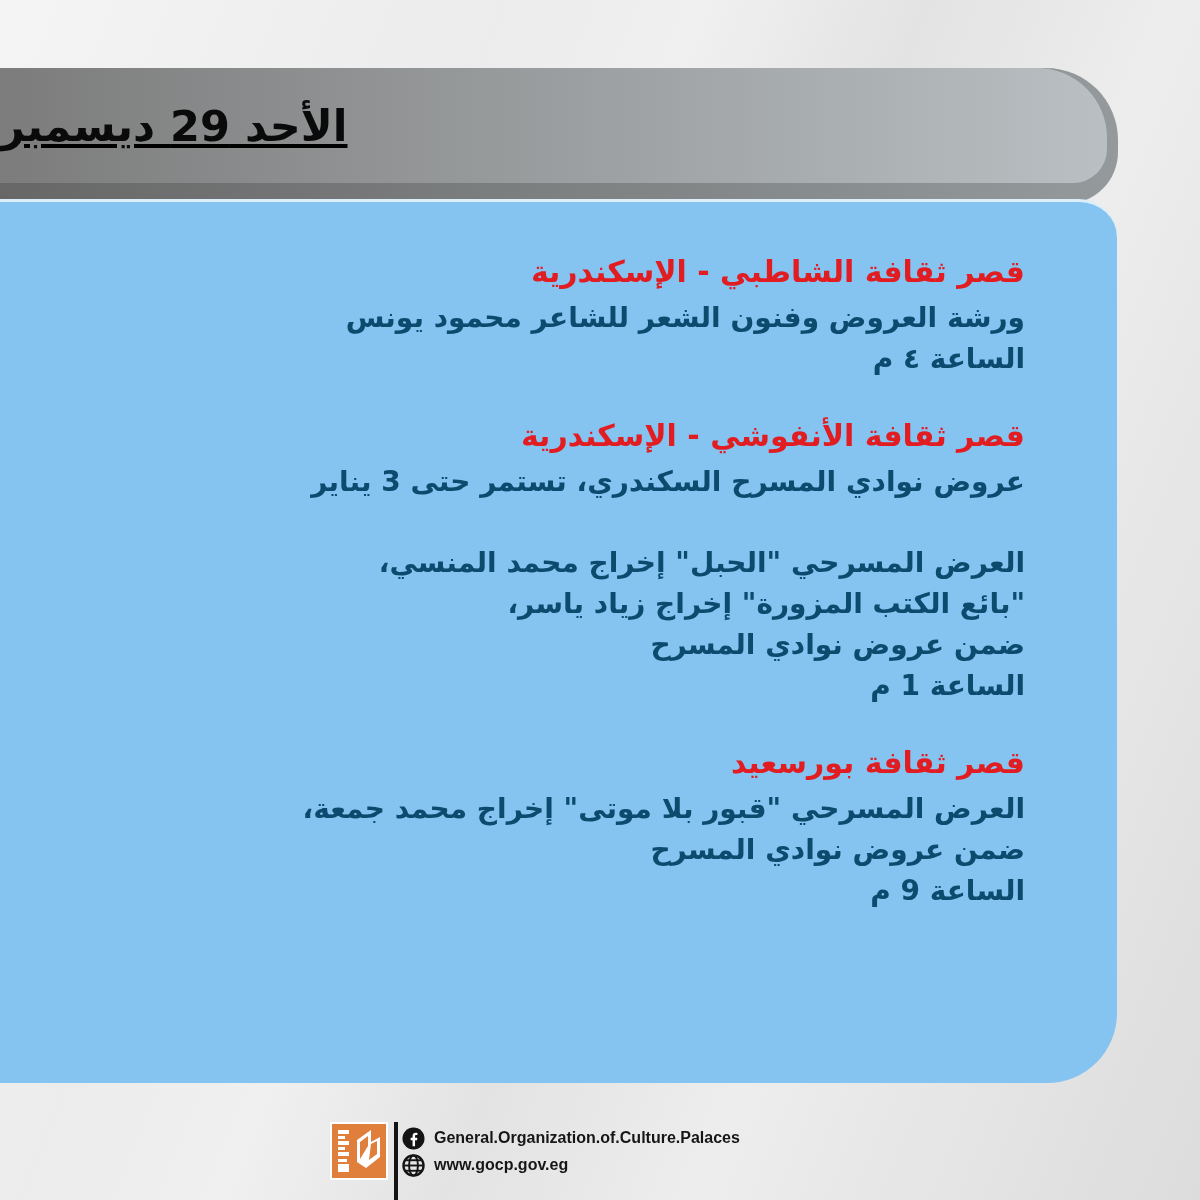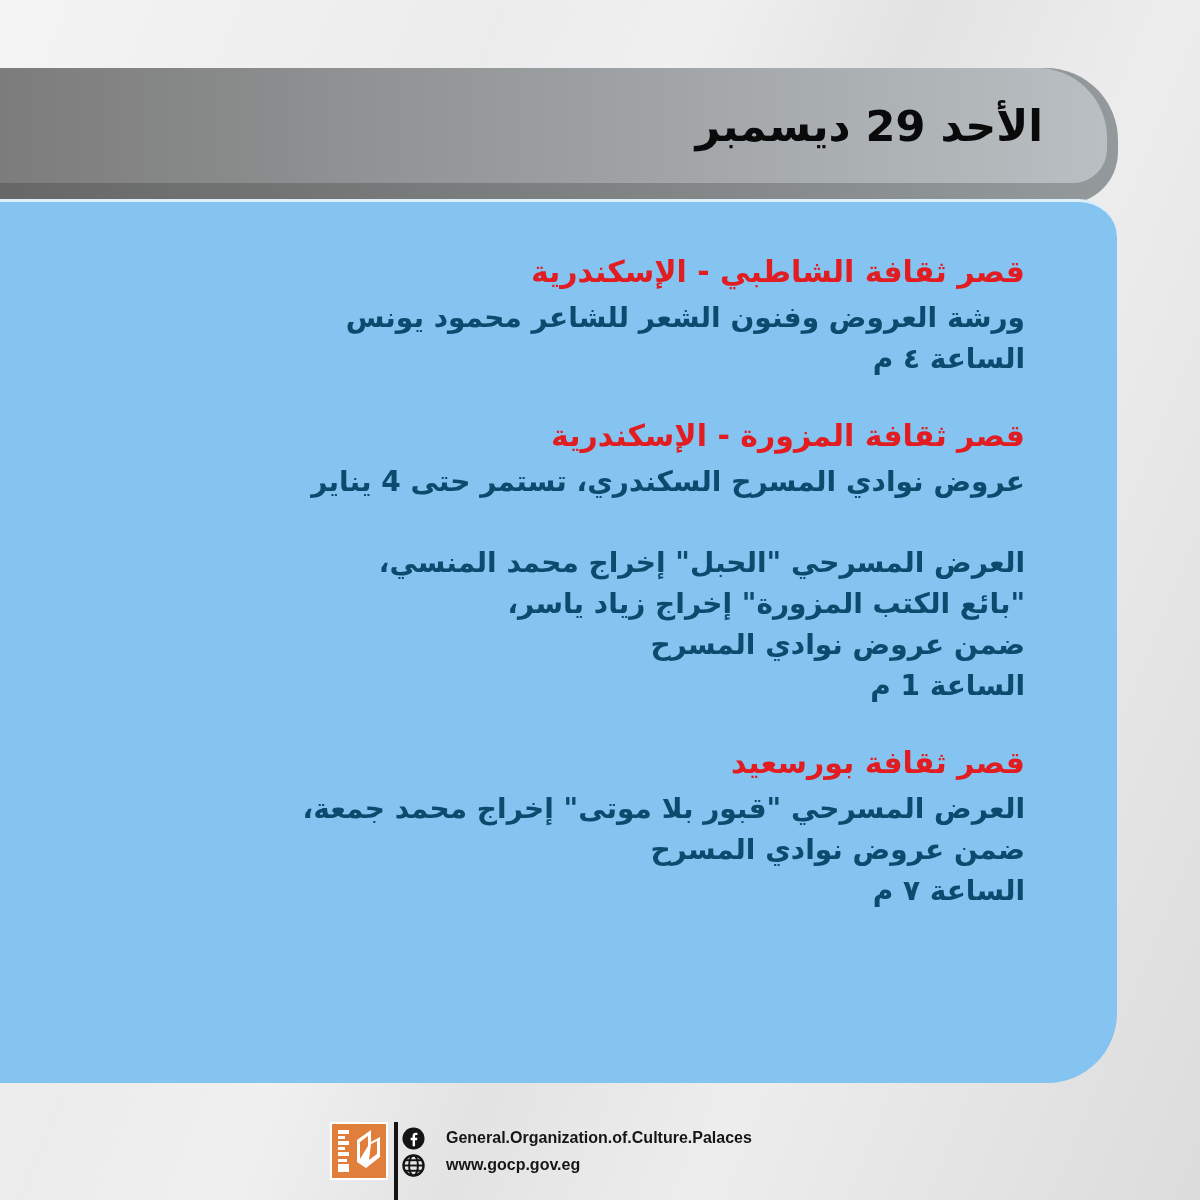--- a/index.html
+++ b/index.html
@@ -19,23 +19,24 @@
     position:absolute;left:0;top:68px;
     width:1118px;height:136px;
     background:linear-gradient(to right,#676767,#949a9c);
     border-radius:0 72px 52px 0;
   }
   .banner{
     position:absolute;left:0;top:68px;
     width:1107px;height:115px;
     background:linear-gradient(to right,#7c7c7c,#b9bfc2);
     border-radius:0 70px 34px 0;
-    display:flex;align-items:center;justify-content:flex-end;
+    display:flex;align-items:center;justify-content:flex-start;
     box-sizing:border-box;
     padding-right:64px;
+    text-decoration:underline;
   }
   .banner-title{
     direction:rtl;
     font-size:43px;font-weight:bold;color:#0a0a0a;
     letter-spacing:0;
     white-space:nowrap;
   }
 
   
   .blue-panel{
@@ -74,21 +75,21 @@
   .footer-divider{
     position:absolute;left:394px;top:1122px;
     width:4px;height:78px;background:#141414;
   }
   .footer-rows{
     position:absolute;left:402px;top:1126px;
     display:flex;flex-direction:column;gap:3px;
     font-family:"Liberation Sans",sans-serif;
   }
   .footer-row{
-    display:flex;align-items:center;gap:21px;
+    display:flex;align-items:center;gap:9px;
     height:24px;
   }
   .footer-row .label{
     font-size:16px;font-weight:bold;color:#161616;
     white-space:nowrap;
   }
   .circle-icon{width:23px;height:23px;flex:0 0 auto;}
 </style>
 </head>
 <body>
@@ -103,36 +104,36 @@
   <div class="blue-panel">
     <div class="content">
 
       <div class="event">
         <p class="event-venue">قصر ثقافة الشاطبي - الإسكندرية</p>
         <p class="event-line">ورشة العروض وفنون الشعر للشاعر محمود يونس</p>
         <p class="event-line">الساعة ٤ م</p>
       </div>
 
       <div class="event">
-        <p class="event-venue">قصر ثقافة المزورة - الإسكندرية</p>
-        <p class="event-line">عروض نوادي المسرح السكندري، تستمر حتى 4 يناير</p>
+        <p class="event-venue">قصر ثقافة الأنفوشي - الإسكندرية</p>
+        <p class="event-line">عروض نوادي المسرح السكندري، تستمر حتى 3 يناير</p>
       </div>
 
       <div class="event">
         <p class="event-line">العرض المسرحي "الحبل" إخراج محمد المنسي،</p>
         <p class="event-line">"بائع الكتب المزورة" إخراج زياد ياسر،</p>
         <p class="event-line">ضمن عروض نوادي المسرح</p>
         <p class="event-line">الساعة 1 م</p>
       </div>
 
       <div class="event">
         <p class="event-venue">قصر ثقافة بورسعيد</p>
         <p class="event-line">العرض المسرحي "قبور بلا موتى" إخراج محمد جمعة،</p>
         <p class="event-line">ضمن عروض نوادي المسرح</p>
-        <p class="event-line">الساعة ٧ م</p>
+        <p class="event-line">الساعة 9 م</p>
       </div>
 
     </div>
   </div>
 
   <div class="footer-logo">
     <svg width="58" height="58" viewBox="0 0 58 58">
       <rect x="0" y="0" width="58" height="58" fill="#ffffff"></rect>
       <rect x="2" y="2" width="54" height="54" fill="#e07e3c"></rect>
 

